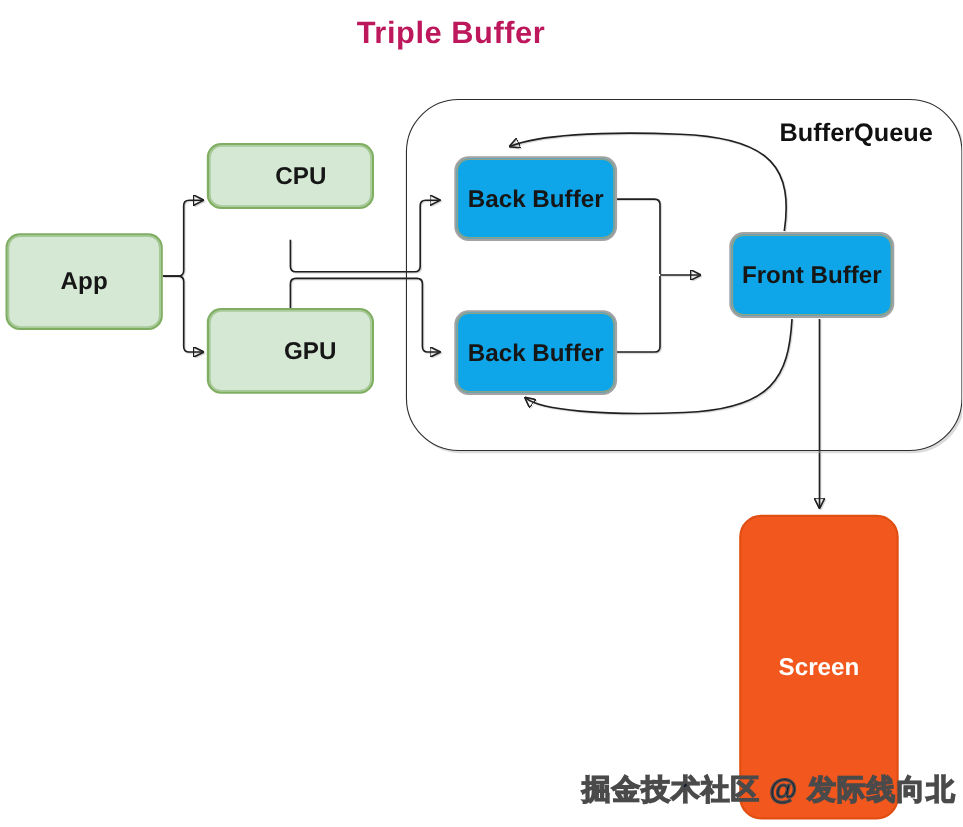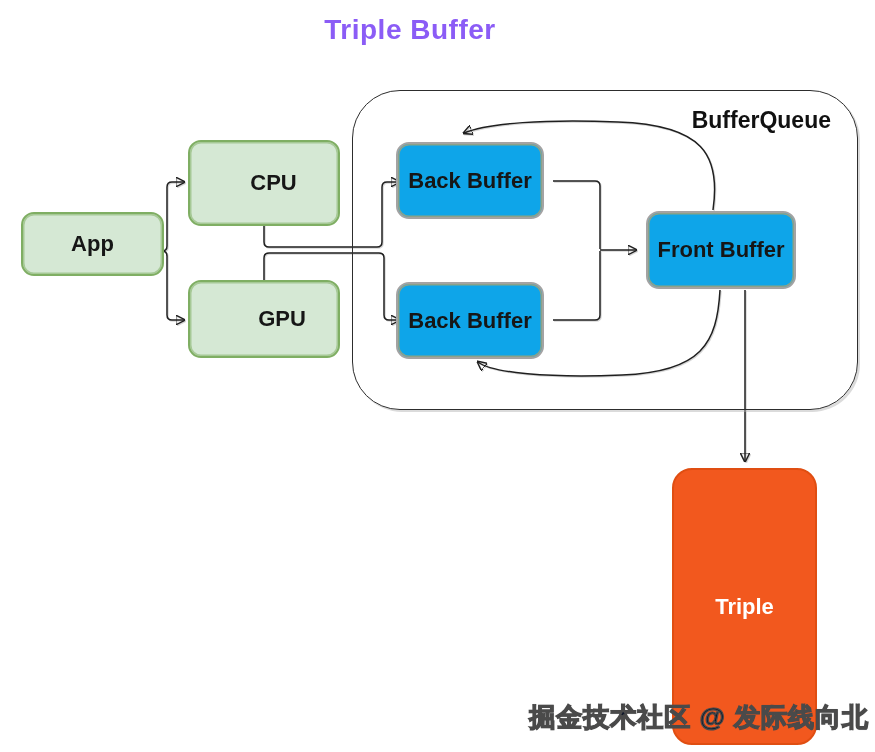--- a/index.html
+++ b/index.html
@@ -8,21 +8,21 @@
     width:875px;height:752px;
     background:#ffffff;
     overflow:hidden;
     font-family:"Liberation Sans","DejaVu Sans",sans-serif;
   }
   .abs{position:absolute;}
   
   .title{
     left:0;top:14px;width:820px;
     text-align:center;
-    font-size:28px;font-weight:bold;color:#8b5cf6;
+    font-size:28px;font-weight:bold;color:#be185d;
     letter-spacing:.5px;
   }
   
   .node{
     display:flex;align-items:center;justify-content:center;
     font-weight:bold;font-size:22px;color:#161616;
     border-radius:13px;
     box-sizing:border-box;
   }
   .node::after{
@@ -33,21 +33,21 @@
   .green{
     background:#d5e8d4;border:2px solid #7fae63;
     box-shadow:inset 0 0 0 1.5px rgba(127,174,99,.55);
   }
   .orange{
     background:#0ea5e9;border:2px solid #a3a3a3;
     box-shadow:inset 0 0 0 1.5px rgba(221,160,74,.6);
   }
   
   .bq{
-    left:352px;top:90px;width:506px;height:320px;
+    left:369px;top:90px;width:506px;height:320px;
     border:1.5px solid #2d2d2d;border-radius:48px;
     box-sizing:border-box;
     box-shadow:2px 2px 0 0 rgba(175,175,175,.45);
     background:transparent;
     text-align:center;
   }
   .bq-label{
     position:absolute;right:26px;top:16px;
     font-size:23px;font-weight:bold;color:#111;
   }
@@ -97,42 +97,42 @@
     <path d="M264 218 L264 242 Q264 247 269 247 L377 247 Q382 247 382 242 L382 187 Q382 182 387 182 L399 182" marker-end="url(#arw)"></path>
     <path d="M264 280 L264 258 Q264 253 269 253 L379 253 Q384 253 384 258 L384 315 Q384 320 389 320 L399 320" marker-end="url(#arw)"></path>
     <path d="M553 181 L595 181 Q600 181 600 186 L600 249"></path>
     <path d="M553 320 L595 320 Q600 320 600 315 L600 251"></path>
     <path d="M600 250 L636 250" marker-end="url(#arw)"></path>
     <path d="M713 210 C721 155 703 125 618 122 C545 119 488 123 464 133" marker-end="url(#arw)"></path>
     <path d="M720 290 C717 343 702 372 622 375 C548 378 492 373 478 362" marker-end="url(#arw)"></path>
     <path d="M745 290 L745 461" marker-end="url(#arw)"></path>
   </svg>
 
-  <div class="abs node green" style="left:21px;top:212px;width:143px;height:64px;">
+  <div class="abs node green" style="left:5px;top:212px;width:143px;height:88px;">
     <span>App</span>
   </div>
-  <div class="abs node green" style="left:188px;top:140px;width:152px;height:86px;padding-left:19px;">
+  <div class="abs node green" style="left:188px;top:130px;width:152px;height:60px;padding-left:19px;">
     <span>CPU</span>
   </div>
   <div class="abs node green" style="left:188px;top:280px;width:152px;height:78px;padding-left:36px;">
     <span>GPU</span>
   </div>
 
   <div class="abs bq">
     <div class="bq-label">BufferQueue</div>
     <div class="node orange" style="position:absolute;left:43px;top:51px;width:148px;height:77px;">
       <span>Back Buffer</span>
     </div>
     <div class="node orange" style="position:absolute;left:43px;top:191px;width:148px;height:77px;">
       <span>Back Buffer</span>
     </div>
     <div class="node orange" style="position:absolute;left:281px;top:120px;width:150px;height:78px;margin-left:12px;">
       <span>Front Buffer</span>
     </div>
   </div>
 
   <div class="abs screen">
-    <span>Triple</span>
+    <span>Screen</span>
   </div>
 
   <div class="abs watermark">掘金技术社区 @ 发际线向北</div>
 
 </div>
 
 </body></html>

